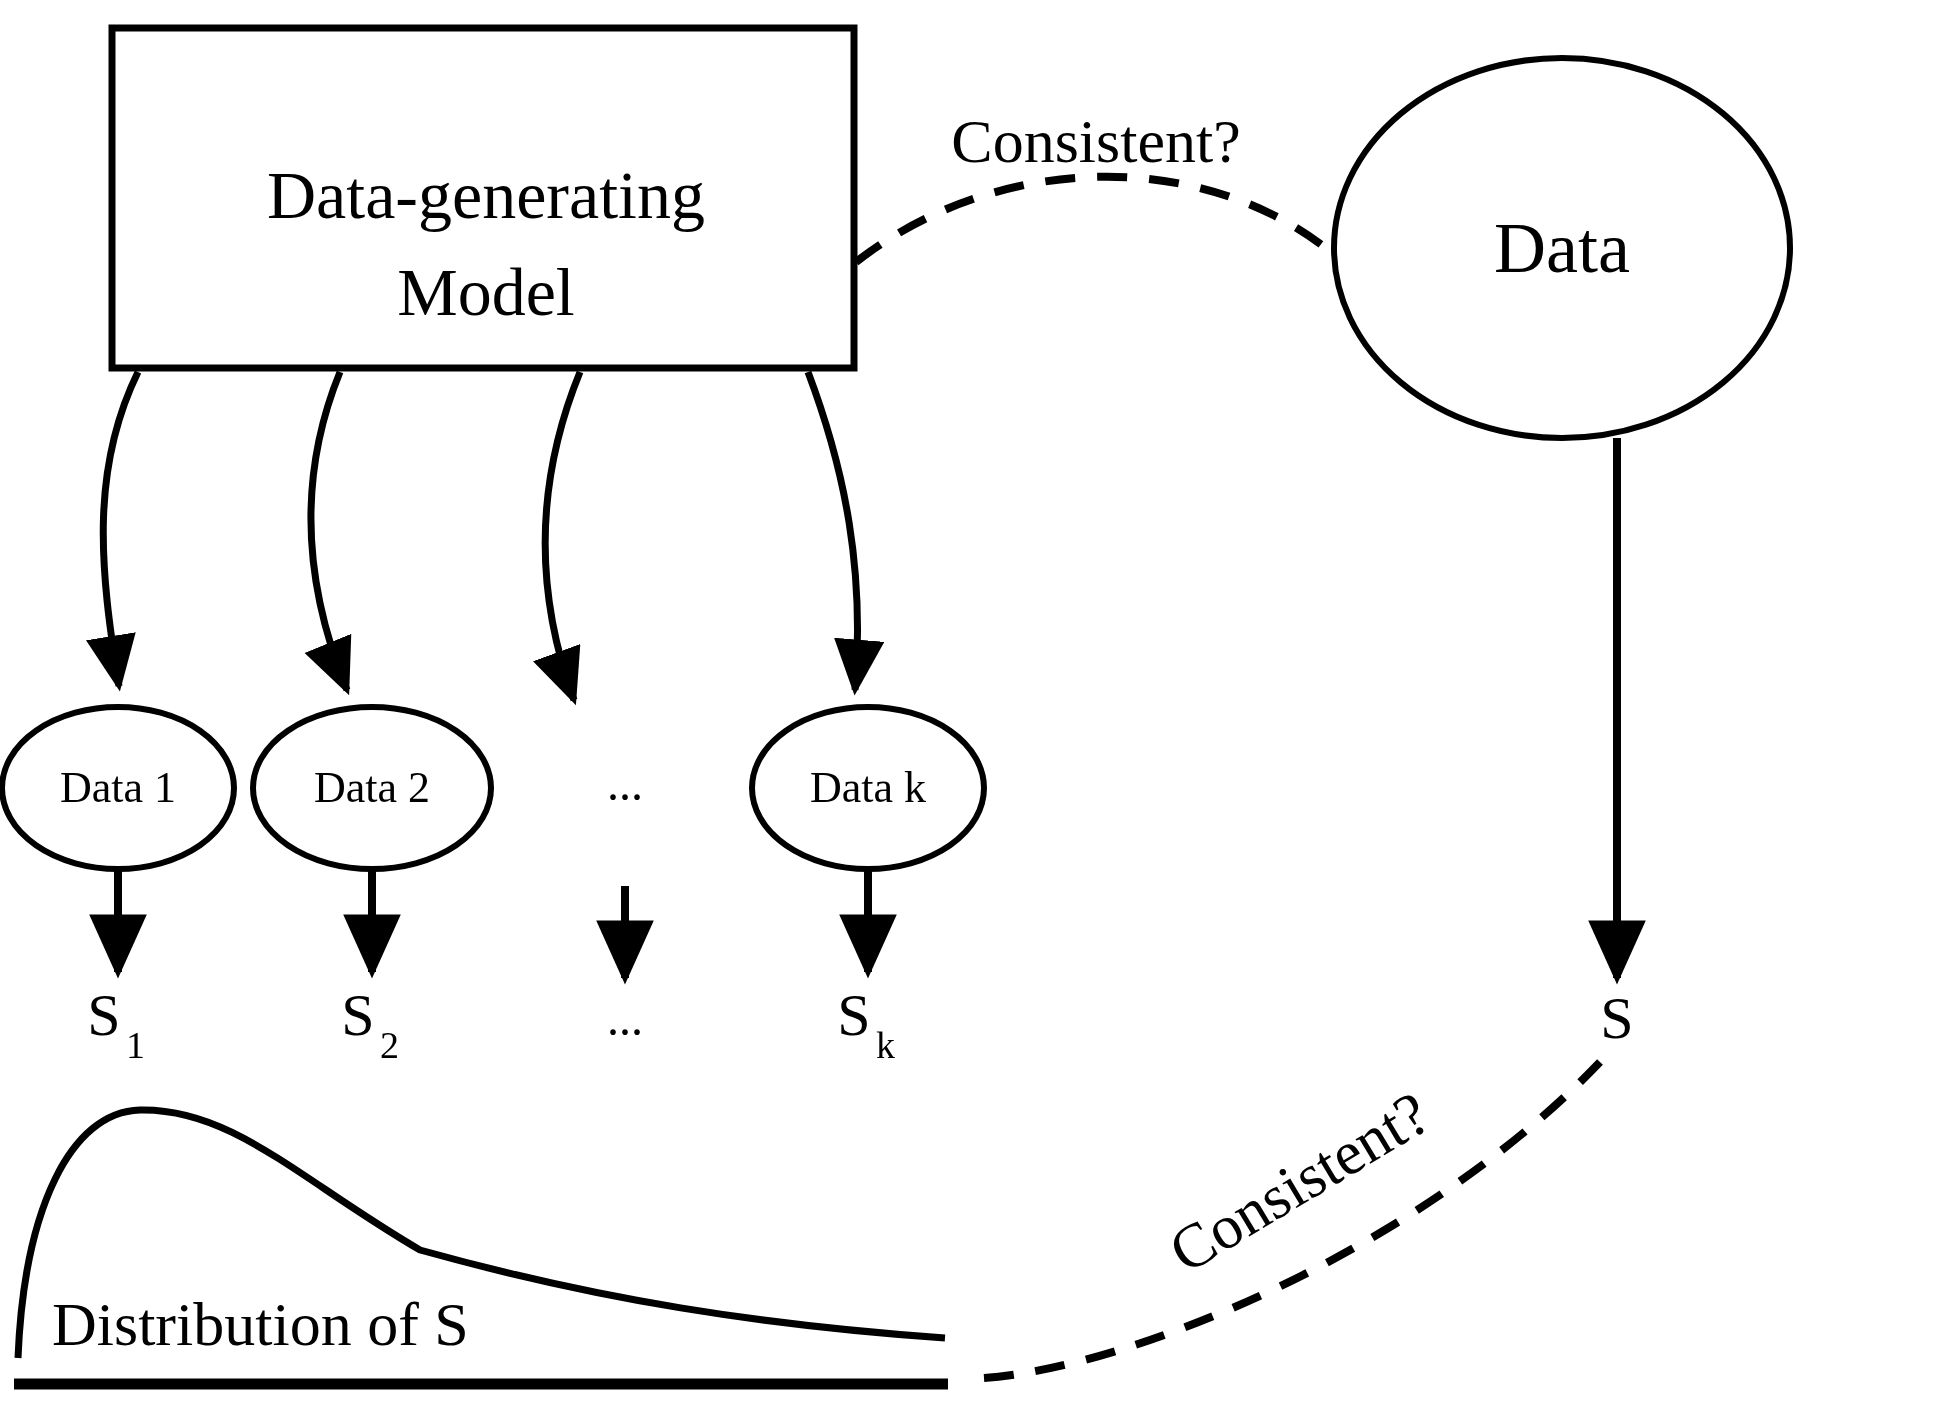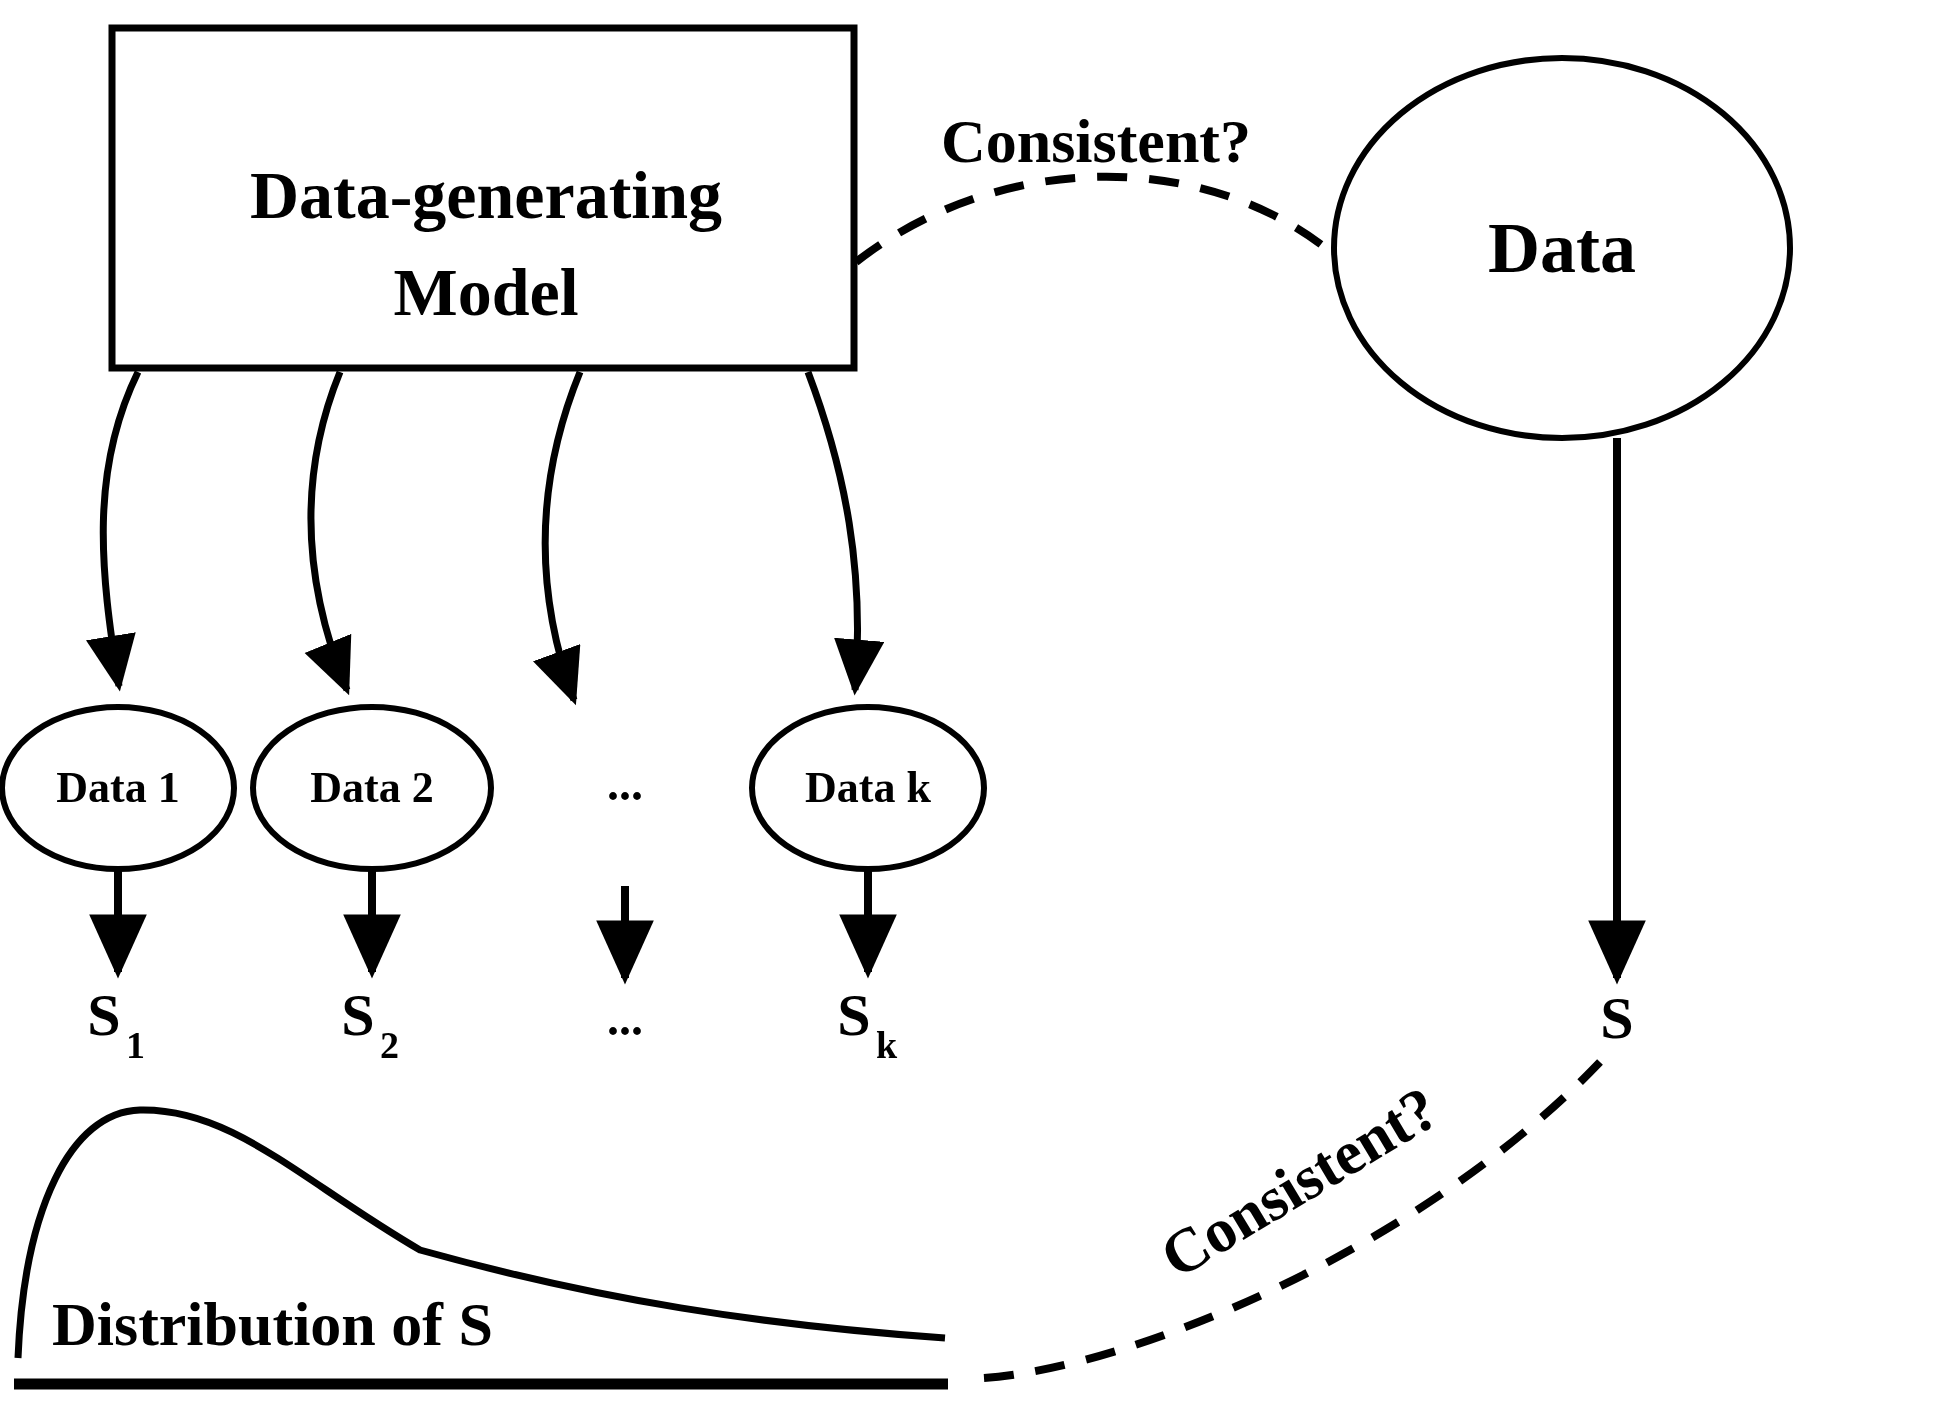--- a/index.html
+++ b/index.html
@@ -7,21 +7,20 @@
     padding: 0;
     background: #ffffff;
   }
   #page {
     position: relative;
     width: 1940px;
     height: 1416px;
     background: #ffffff;
     overflow: hidden;
     font-family: "Liberation Serif", "DejaVu Serif", serif;
-    font-weight: bold;
   }
   svg.layer {
     position: absolute;
     top: 0;
     left: 0;
     width: 1940px;
     height: 1416px;
   }
   .stroke {
     fill: none;

